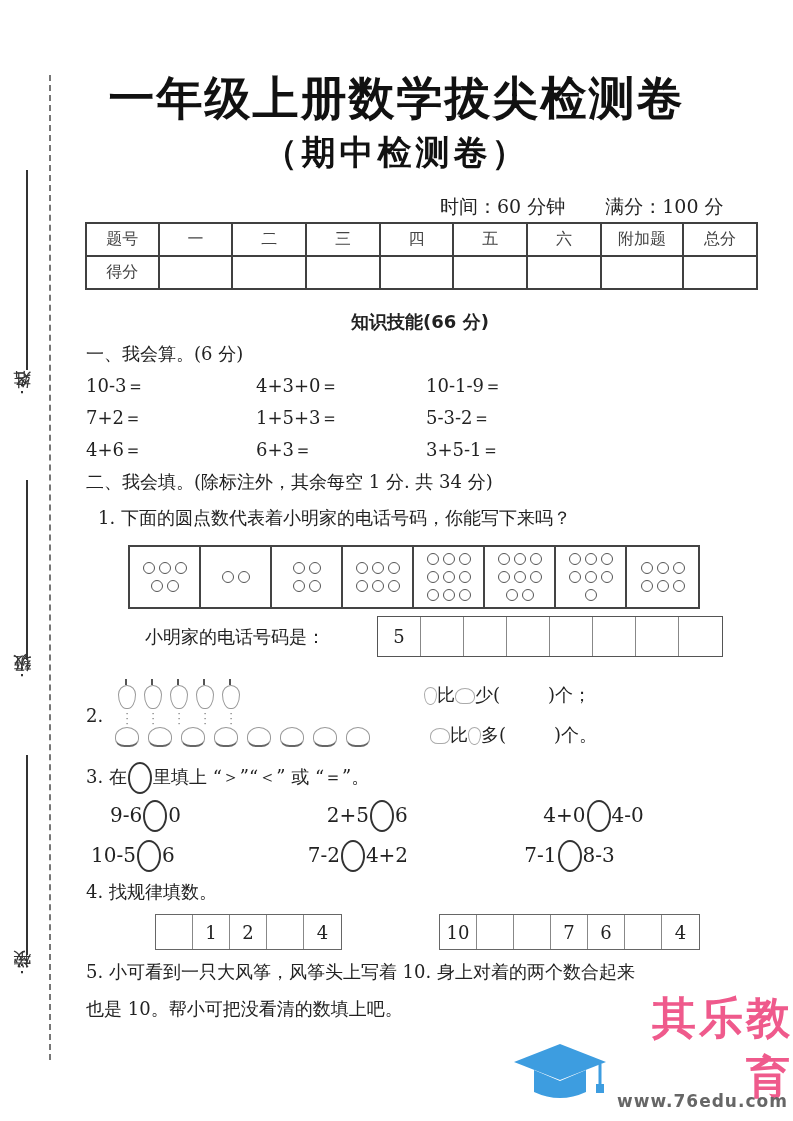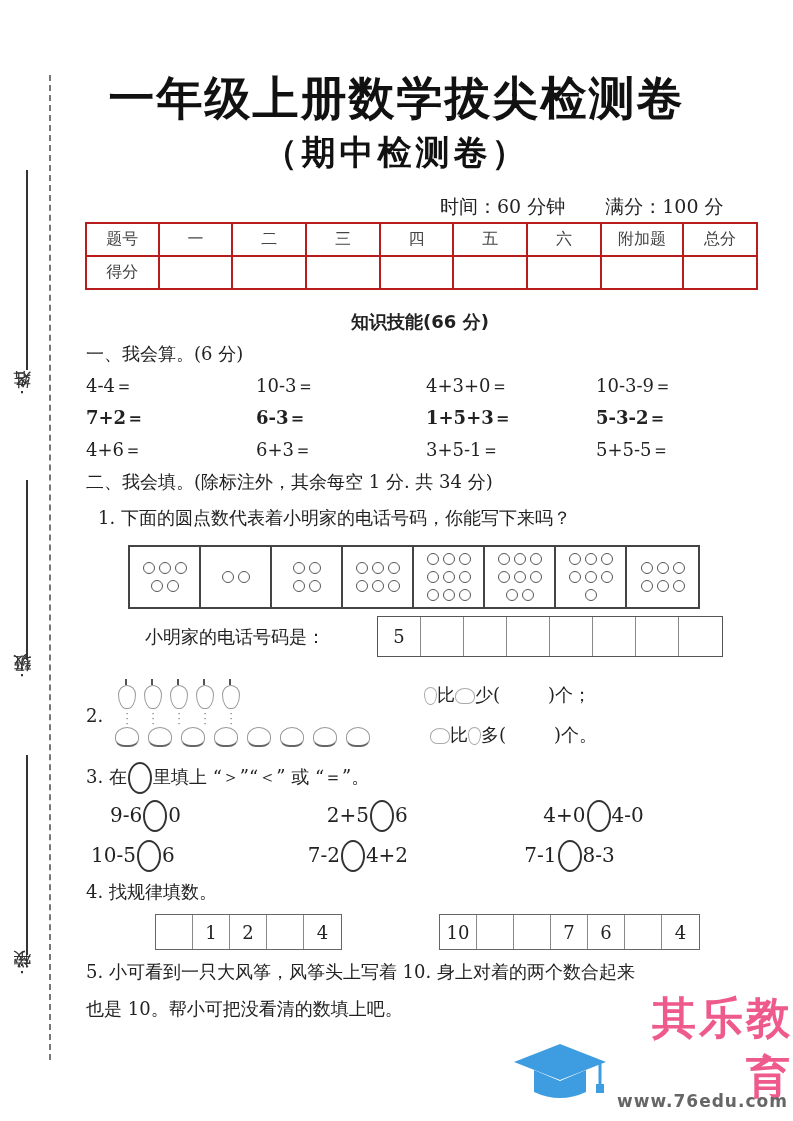--- a/index.html
+++ b/index.html
@@ -9,21 +9,21 @@
   .dash-line { left:49px; top:75px; height:985px; width:0; border-left:2px dashed #777; }
   .margin-label { writing-mode:vertical-rl; transform:rotate(180deg); font-size:18px; color:#333; left:10px; }
   .margin-rule { left:26px; width:0; border-left:2px solid #333; }
   .title { left:0; width:793px; text-align:center; top:68px; font-size:46px; font-weight:bold;
            font-family:"DejaVu Sans","Liberation Sans",sans-serif; letter-spacing:2px; color:#111; }
   .subtitle { left:0; width:793px; text-align:center; top:130px; font-size:34px; font-weight:bold;
               font-family:"DejaVu Sans","Liberation Sans",sans-serif; letter-spacing:4px; color:#111; }
   .meta { top:194px; left:440px; font-size:19px; }
   .meta span { margin-right:34px; }
   table.score { position:absolute; left:85px; top:222px; width:673px; border-collapse:collapse; }
-  table.score td { border:2px solid #b91c1c; height:31px; text-align:center; font-size:16px; color:#444; padding:0; }
+  table.score td { border:2px solid #404040; height:31px; text-align:center; font-size:16px; color:#444; padding:0; }
   .section-title { left:0; width:840px; text-align:center; top:310px; font-size:18px; font-weight:bold;
                    font-family:"DejaVu Sans","Liberation Sans",sans-serif; }
   .line { font-size:18px; left:86px; }
   .calc-row { left:86px; width:680px; display:flex; font-size:18px; }
   .calc-row div { width:170px; }
   .dots-row { left:128px; top:545px; display:flex; border:2px solid #444; }
   .dot-cell { width:71px; height:60px; border-right:2px solid #444; display:flex; flex-wrap:wrap;
               justify-content:center; align-content:center; gap:3px 4px; padding:0 10px; box-sizing:border-box; }
   .dot-cell:last-child { border-right:none; }
   .dot { width:12px; height:12px; border:1.5px solid #555; border-radius:50%; box-sizing:border-box; }
@@ -93,36 +93,33 @@
     <td></td>
     <td></td>
   </tr>
 </tbody>
   </table>
 
 <div class="abs section-title">知识技能(66 分)</div>
 
 <div class="abs line" style="top:342px;">一、我会算。(6 分)</div>
 <div class="abs calc-row" style="top:374px;">
-  <div>4-4＝</div>
   <div>10-3＝</div>
   <div>4+3+0＝</div>
-  <div>10-3-9＝</div>
-</div>
-<div class="abs calc-row" style="top:406px;font-weight:bold;">
+  <div>10-1-9＝</div>
+</div>
+<div class="abs calc-row" style="top:406px;">
   <div>7+2＝</div>
-  <div>6-3＝</div>
   <div>1+5+3＝</div>
   <div>5-3-2＝</div>
 </div>
 <div class="abs calc-row" style="top:438px;">
   <div>4+6＝</div>
   <div>6+3＝</div>
   <div>3+5-1＝</div>
-  <div>5+5-5＝</div>
 </div>
 
 <div class="abs line" style="top:470px;">二、我会填。(除标注外，其余每空 1 分. 共 34 分)</div>
 <div class="abs line" style="top:506px;margin-left:12px;">1. 下面的圆点数代表着小明家的电话号码，你能写下来吗？</div>
 
 <div class="abs dots-row" id="dots-row">
     <div class="dot-cell">
       <span class="dot"></span>
       <span class="dot"></span>
       <span class="dot"></span>

